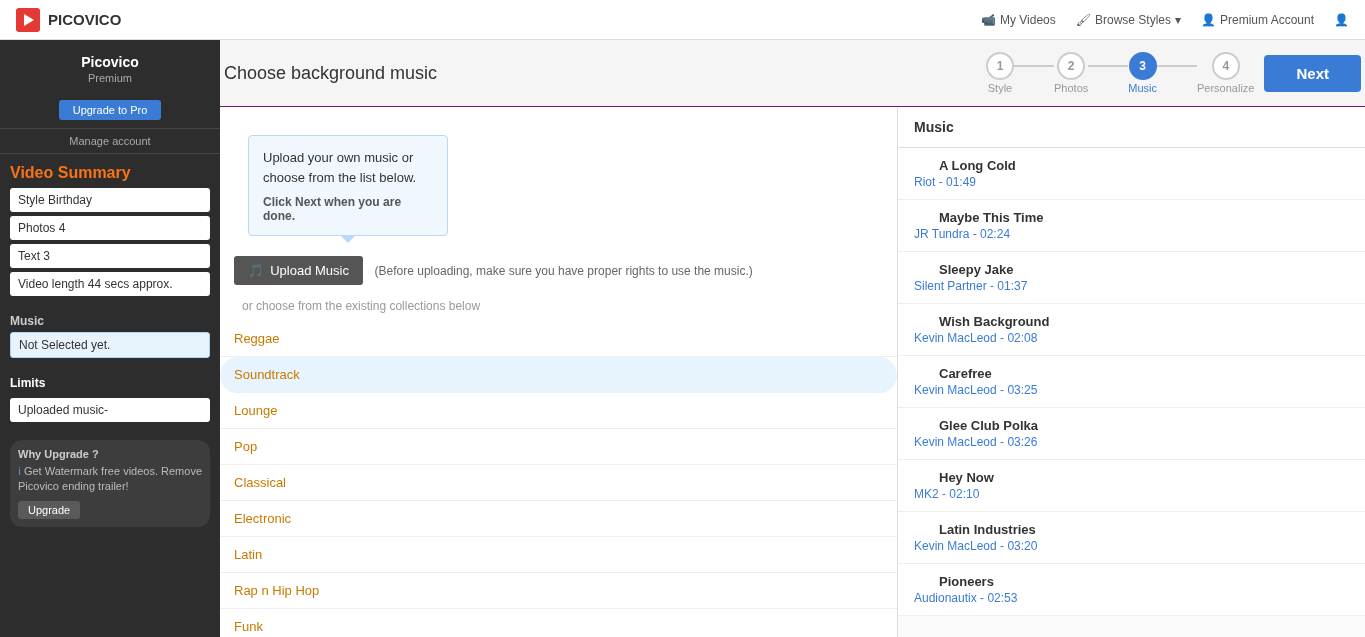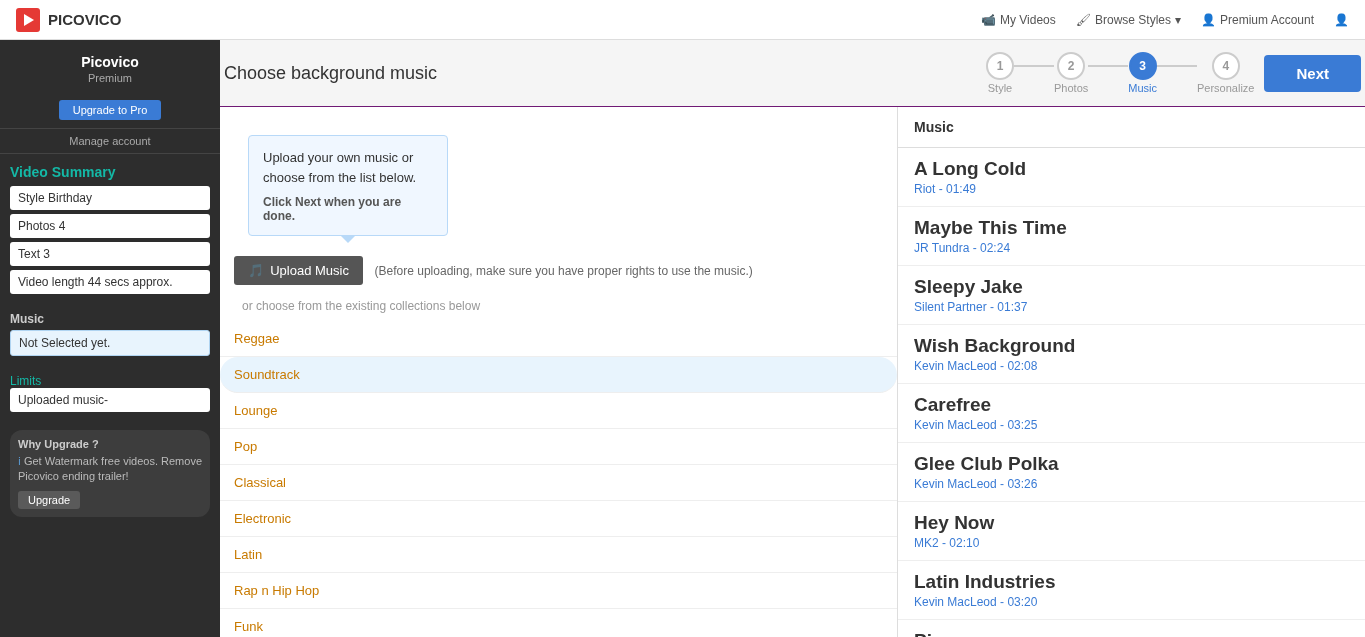--- a/index.html
+++ b/index.html
@@ -93,23 +93,23 @@
       color: #aaa;
       font-size: 11px;
       border-bottom: 1px solid #444;
       cursor: pointer;
     }
 
     .sidebar-section {
       padding: 10px 10px 6px;
     }
     .sidebar-section-title {
-      font-size: 14px;
-      font-weight: bold;
-      color: #14b8a6;
+      font-size: 16px;
+      font-weight: bold;
+      color: #f97316;
       margin-bottom: 6px;
     }
     .sidebar-item {
       background: #fff;
       color: #333;
       border-radius: 3px;
       padding: 5px 8px;
       margin-bottom: 4px;
       font-size: 12px;
     }
@@ -121,23 +121,23 @@
 
     .sidebar-music-label {
       font-size: 12px;
       font-weight: bold;
       color: #ccc;
       padding: 8px 10px 4px;
     }
 
     .sidebar-limits-label {
       font-size: 12px;
-      font-weight: normal;
-      color: #14b8a6;
-      padding: 8px 10px 0;
+      font-weight: bold;
+      color: #ffffff;
+      padding: 8px 10px 8px;
     }
 
     .why-upgrade {
       margin: 8px 10px;
       background: #3d3d3d;
       border-radius: 12px;
       padding: 8px;
       font-size: 11px;
       color: #ccc;
     }
@@ -342,23 +342,24 @@
       overflow-y: auto;
       flex: 1;
     }
     .music-item {
       padding: 10px 16px;
       border-bottom: 1px solid #eee;
       cursor: pointer;
       background: #fff;
     }
     .music-item-title {
-      font-size: 19px;
-      font-weight: bold;
-      color: #333;
+      font-size: 13px;
+      font-weight: bold;
+      color: #333;
+      margin-left: 25px;
     }
     .music-item-meta {
       font-size: 12px;
       color: #3a7bd5;
       margin-top: 2px;
     }
   </style>
 </head>
 <body>
 

